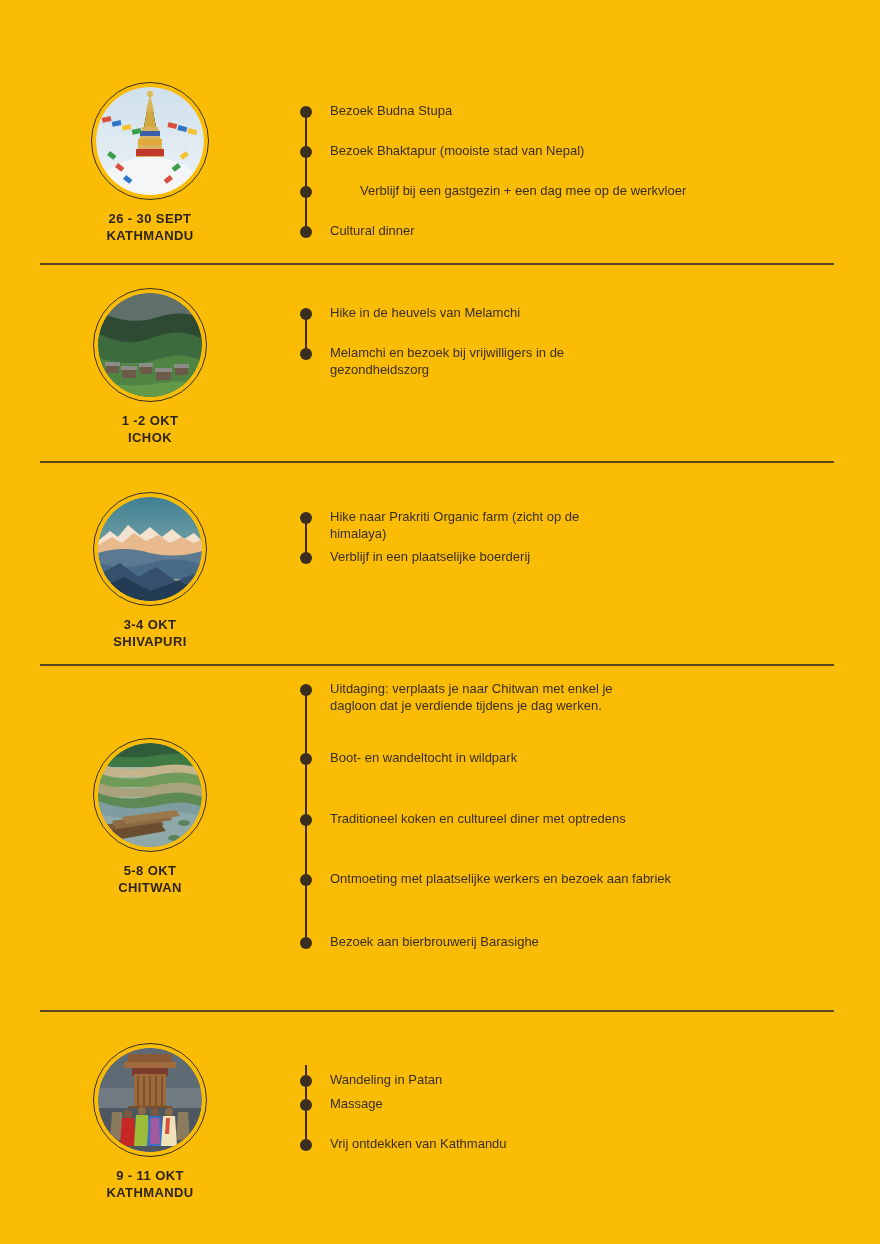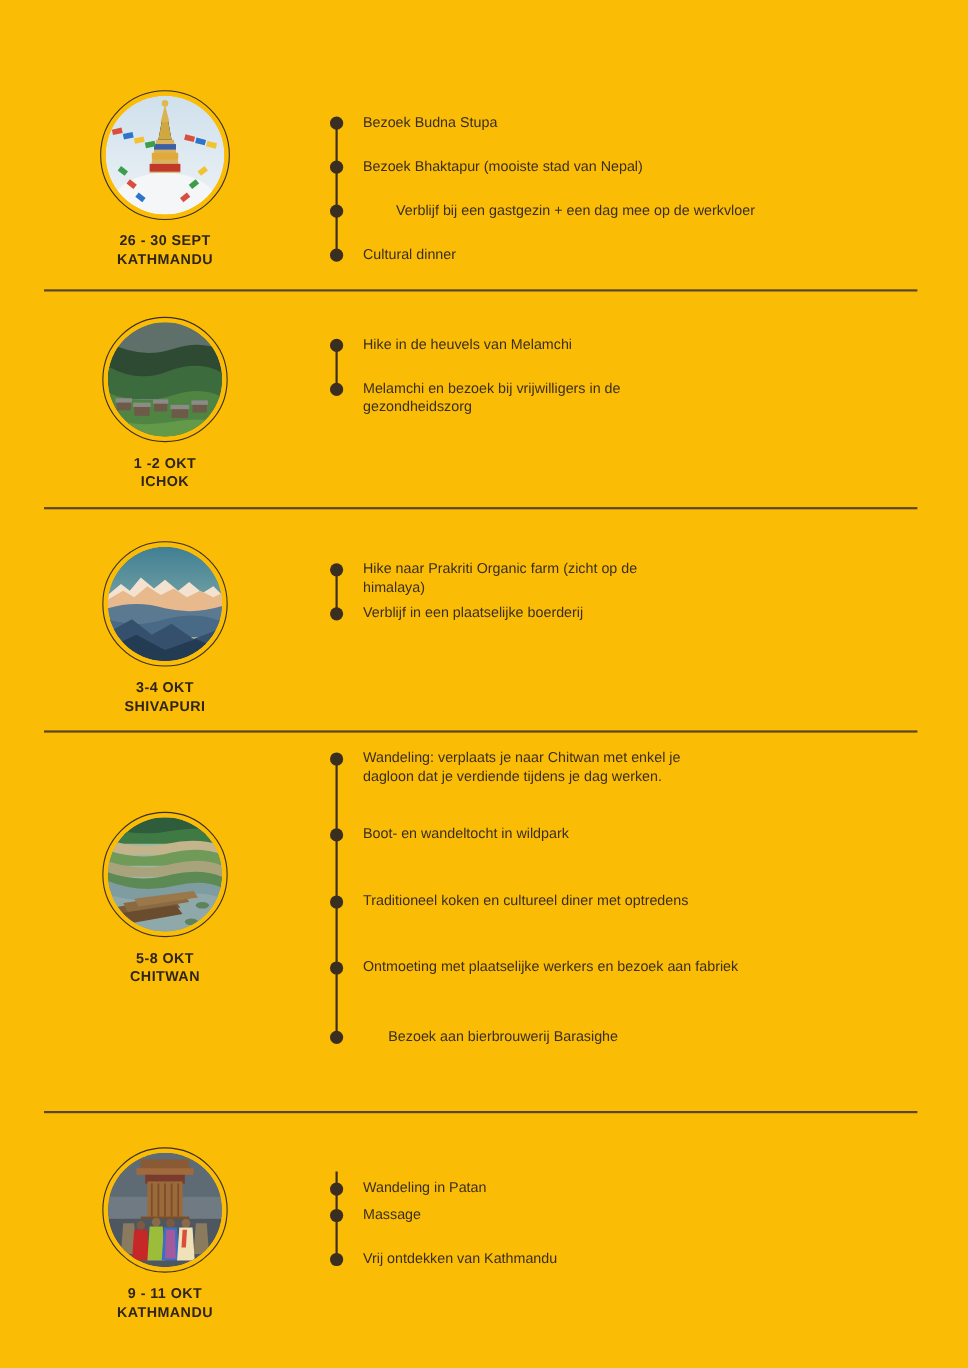--- a/index.html
+++ b/index.html
@@ -368,36 +368,36 @@
         <span class="cap-place">CHITWAN</span>
       </div>
     </div>
 
     <div class="bullets-col">
       <div class="timeline" style="height:290px;">
         <div class="timeline-line" style="top:14px; height:258px;"></div>
 
         <div class="bullet-row" style="top:8px;">
           <span class="dot"></span>
-          <span class="bullet-text">Wandeling: verplaats je naar Chitwan met enkel je
+          <span class="bullet-text">Uitdaging: verplaats je naar Chitwan met enkel je
 dagloon dat je verdiende tijdens je dag werken.</span>
         </div>
         <div class="bullet-row" style="top:77px;">
           <span class="dot"></span>
           <span class="bullet-text">Boot- en wandeltocht in wildpark</span>
         </div>
         <div class="bullet-row" style="top:138px;">
           <span class="dot"></span>
           <span class="bullet-text">Traditioneel koken en cultureel diner met optredens</span>
         </div>
         <div class="bullet-row" style="top:198px;">
           <span class="dot"></span>
           <span class="bullet-text">Ontmoeting met plaatselijke werkers en bezoek aan fabriek</span>
         </div>
-        <div class="bullet-row" style="top:261px;gap:23px;">
+        <div class="bullet-row" style="top:261px;">
           <span class="dot"></span>
           <span class="bullet-text">Bezoek aan bierbrouwerij Barasighe</span>
         </div>
       </div>
     </div>
   </div>
 
   <div class="divider" style="top:1010px;"></div>
 
   <div class="section" style="top:1043px;">

